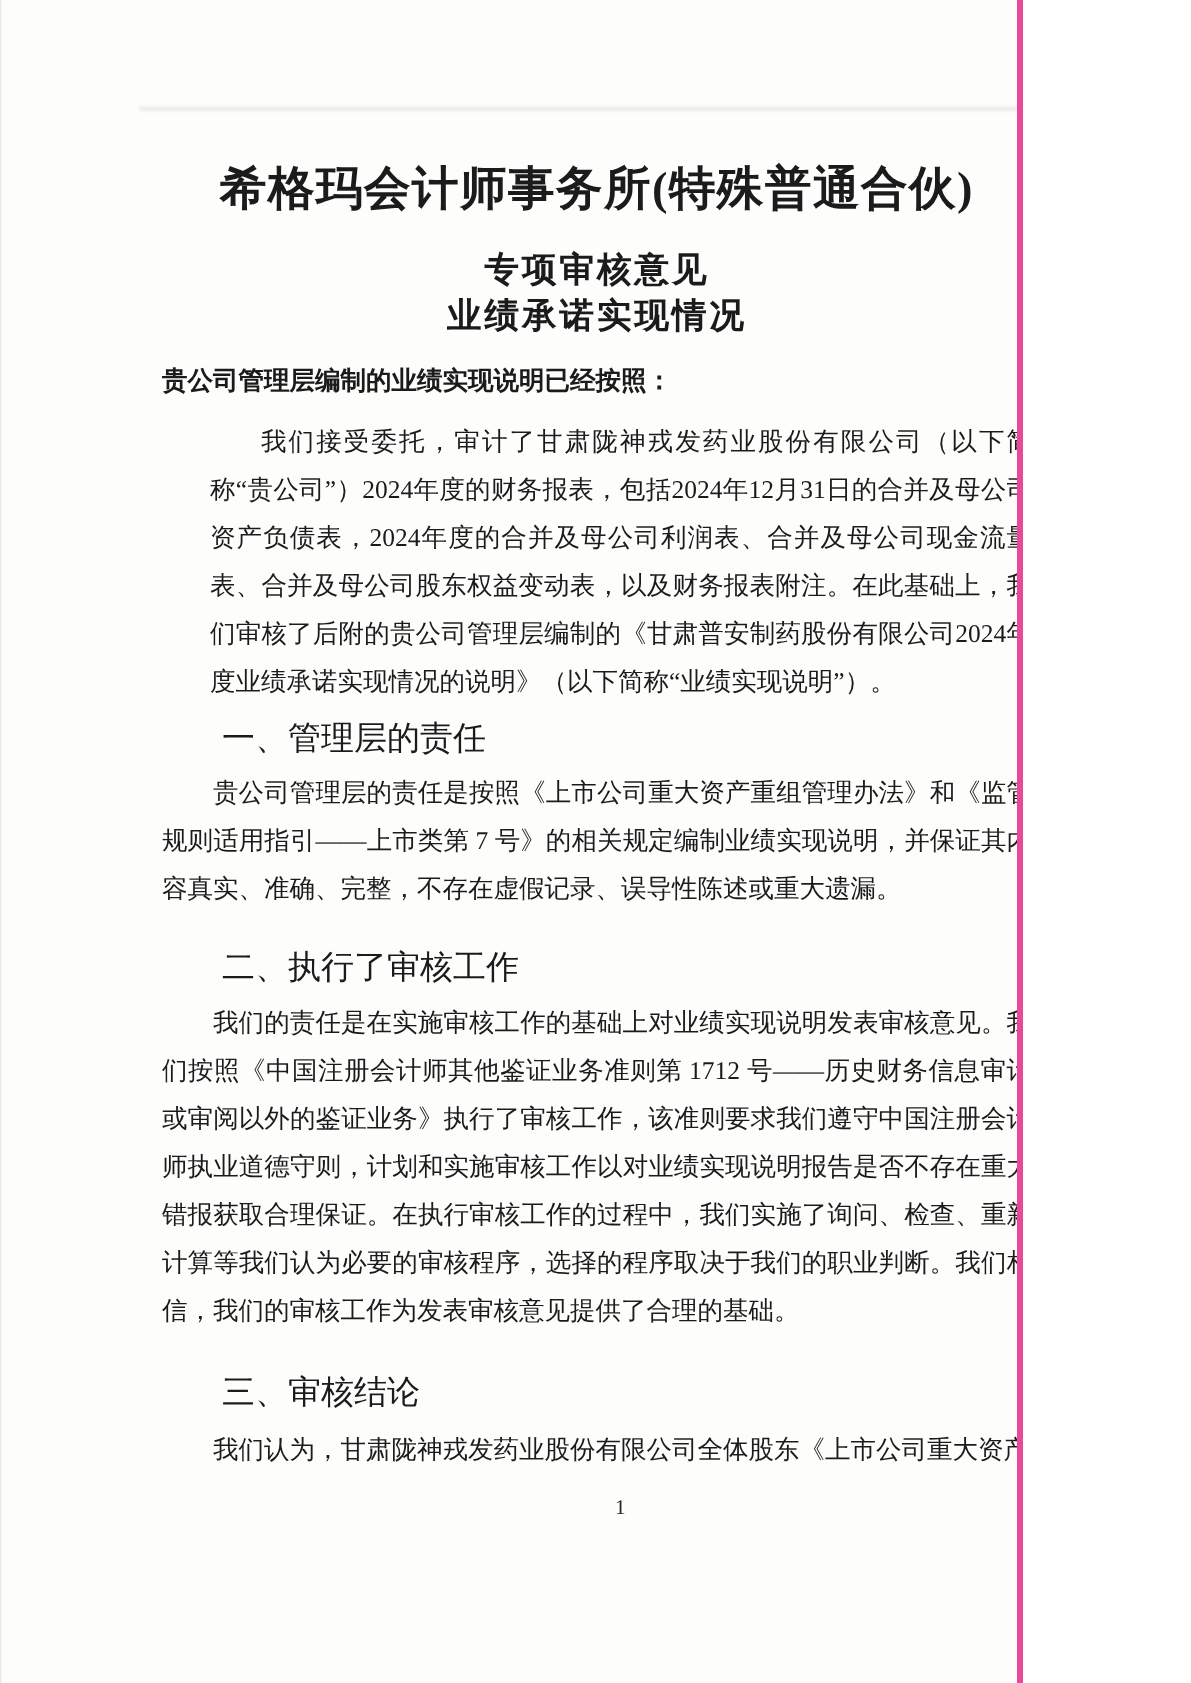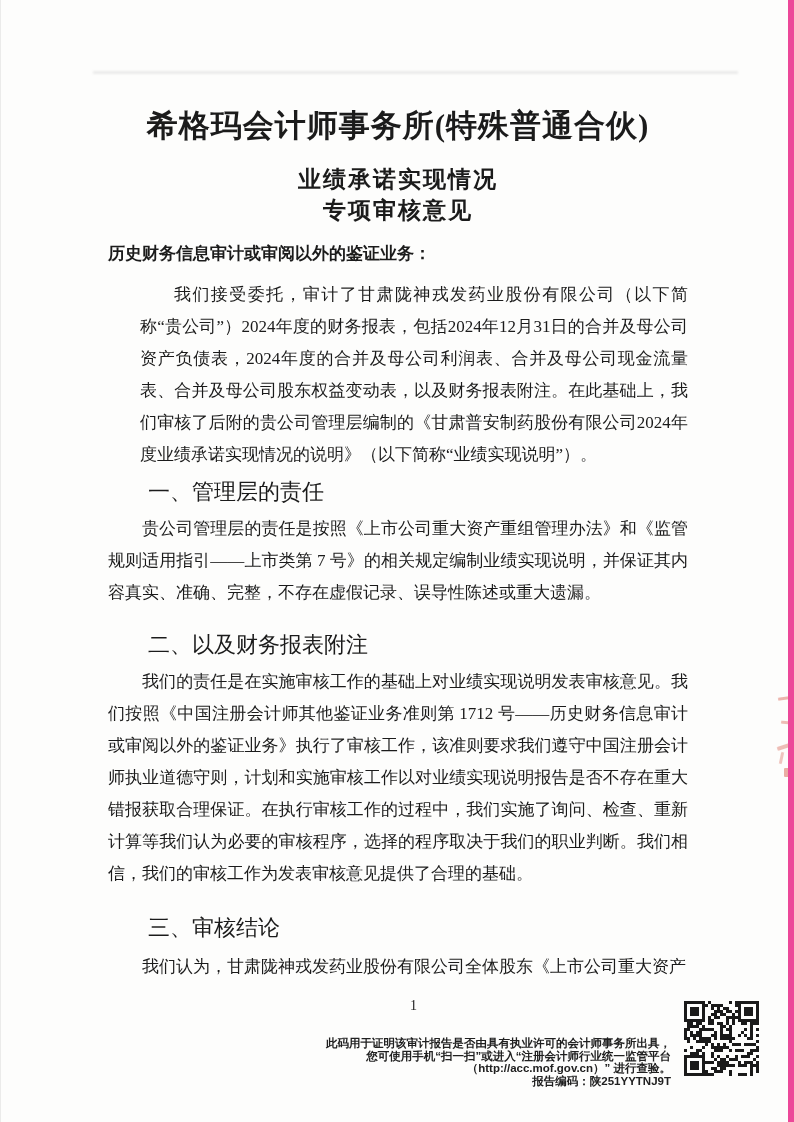--- a/index.html
+++ b/index.html
@@ -1,23 +1,23 @@
 <!DOCTYPE html>
 <html><head>
 <meta charset="utf-8">
 <style>
   html,body{margin:0;padding:0;background:#ffffff;}
   .page{
     position:relative;
-    width:794px;height:1122px;
+    width:682px;height:1122px;
     background:#fdfdfc;
     overflow:hidden;
     box-sizing:border-box;
     border-left:1px solid #ebebea;
-    border-right:6px solid #ec4899;
+    border-right:4px solid #ec4899;
     font-family:"Liberation Serif","DejaVu Serif",serif;
     color:#1b1b1b;
   }
   .content{position:absolute;left:107px;top:0;width:580px;}
   .firm-cn{
     margin:106px 0 0;
     font-size:31px;font-weight:700;
     text-align:center;letter-spacing:1px;line-height:40px;
     font-family:"Liberation Serif","DejaVu Serif",serif;
   }
@@ -76,45 +76,40 @@
 <body>
 
 <div class="page">
 
   <div class="smudge"></div>
 
   <div class="content">
     <h1 class="firm-cn">希格玛会计师事务所(特殊普通合伙)</h1>
 
     <div class="title">
+      <div>专项审核意见</div>
       <div>业绩承诺实现情况</div>
-      <div>专项审核意见</div>
     </div>
 
-    <div class="addressee">历史财务信息审计或审阅以外的鉴证业务：</div>
+    <div class="addressee">贵公司管理层编制的业绩实现说明已经按照：</div>
 
     <p class="body first">我们接受委托，审计了甘肃陇神戎发药业股份有限公司（以下简称“贵公司”）2024年度的财务报表，包括2024年12月31日的合并及母公司资产负债表，2024年度的合并及母公司利润表、合并及母公司现金流量表、合并及母公司股东权益变动表，以及财务报表附注。在此基础上，我们审核了后附的贵公司管理层编制的《甘肃普安制药股份有限公司2024年度业绩承诺实现情况的说明》（以下简称“业绩实现说明”）。</p>
 
     <h3 class="sec">一、管理层的责任</h3>
     <p class="body">贵公司管理层的责任是按照《上市公司重大资产重组管理办法》和《监管规则适用指引——上市类第 7 号》的相关规定编制业绩实现说明，并保证其内容真实、准确、完整，不存在虚假记录、误导性陈述或重大遗漏。</p>
 
-    <h3 class="sec mt21">二、以及财务报表附注</h3>
+    <h3 class="sec mt21">二、执行了审核工作</h3>
     <p class="body">我们的责任是在实施审核工作的基础上对业绩实现说明发表审核意见。我们按照《中国注册会计师其他鉴证业务准则第 1712 号——历史财务信息审计或审阅以外的鉴证业务》执行了审核工作，该准则要求我们遵守中国注册会计师执业道德守则，计划和实施审核工作以对业绩实现说明报告是否不存在重大错报获取合理保证。在执行审核工作的过程中，我们实施了询问、检查、重新计算等我们认为必要的审核程序，选择的程序取决于我们的职业判断。我们相信，我们的审核工作为发表审核意见提供了合理的基础。</p>
 
     <h3 class="sec mt23">三、审核结论</h3>
     <p class="body last">我们认为，甘肃陇神戎发药业股份有限公司全体股东《上市公司重大资产</p>
   </div>
 
   <div class="page-number">1</div>
 
-  <div class="footer-note">
-    <div>此码用于证明该审计报告是否由具有执业许可的会计师事务所出具，</div>
-    <div>您可使用手机“扫一扫”或进入“注册会计师行业统一监管平台（http://acc.mof.gov.cn）” 进行查验。</div>
-    <div>报告编码：陕251YYTNJ9T</div>
-  </div>
 
   <div class="qr"><svg xmlns="http://www.w3.org/2000/svg" width="75" height="75" fill="#1a1a1a">
         <rect x="0" y="0" width="3" height="3"></rect>
         <rect x="3" y="0" width="3" height="3"></rect>
         <rect x="6" y="0" width="3" height="3"></rect>
         <rect x="9" y="0" width="3" height="3"></rect>
         <rect x="12" y="0" width="3" height="3"></rect>
         <rect x="15" y="0" width="3" height="3"></rect>
         <rect x="18" y="0" width="3" height="3"></rect>
         <rect x="24" y="0" width="3" height="3"></rect>

